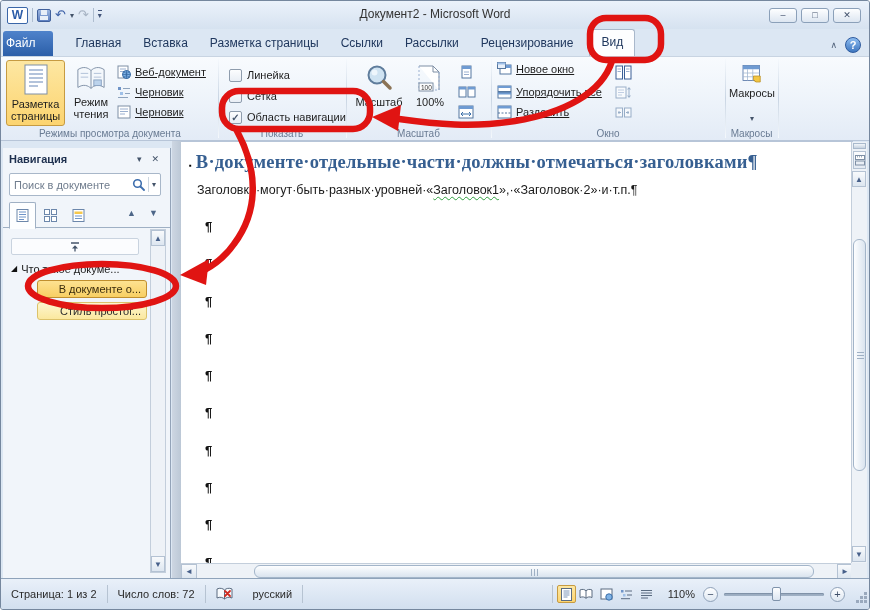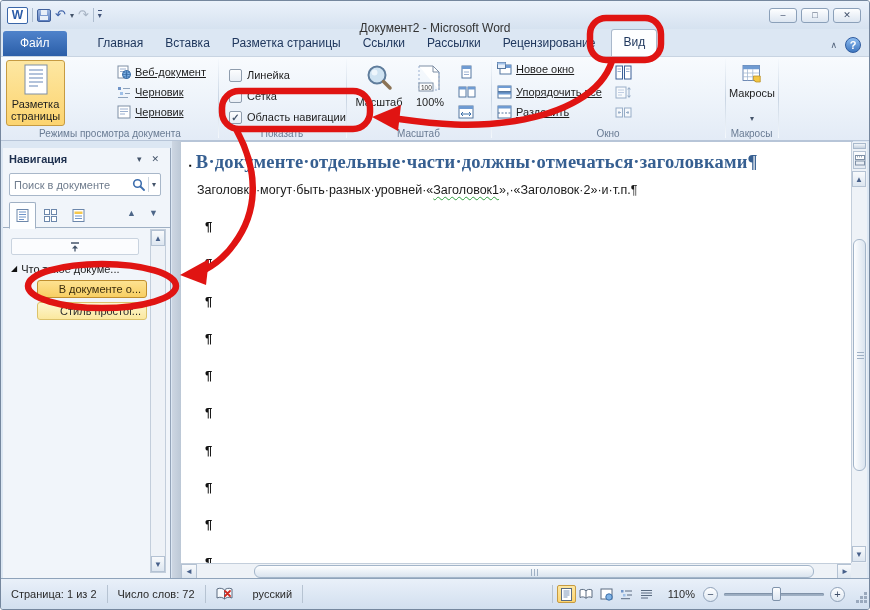--- a/index.html
+++ b/index.html
@@ -15,29 +15,29 @@
   .qat { position:absolute; left:6px; top:3px; display:flex; align-items:center; gap:4px; height:22px; }
   .appicon { width:21px; height:17px; background:#fff; border:1px solid #3a66a8; border-radius:2px;
     color:#2b5ca8; font-weight:bold; font-size:12px; text-align:center; line-height:15px; }
   .qsep { width:1px; height:14px; background:#aebdcf; }
   .qbtn { font-size:13px; line-height:18px; color:#3e62a8; cursor:default; }
   .qbtn.disabled { color:#a7b4c4; }
   .floppy { width:14px; height:13px; position:relative; background:linear-gradient(#9db6e0,#5d7fc0); border:1px solid #41619c; border-radius:2px; }
   .floppy::before { content:""; position:absolute; left:3px; top:0; width:6px; height:5px; background:#e8eef8; }
   .floppy::after { content:""; position:absolute; left:2px; bottom:1px; width:8px; height:4px; background:#e8eef8; }
   .qcustom { display:inline-block; border-top:1.5px solid #41547a; font-size:8px; color:#41547a; line-height:8px; padding-top:1px; }
-  .title { position:absolute; left:200px; right:200px; top:20px; text-align:center; font-size:12px; color:#333; }
+  .title { position:absolute; left:200px; right:200px; top:6px; text-align:center; font-size:12px; color:#333; }
   .winbtns { position:absolute; right:8px; top:7px; display:flex; gap:4px; }
   .winbtn { width:28px; height:15px; border:1px solid #8ba0b9; border-radius:3px;
     background:linear-gradient(#fdfeff,#dde6f1); font-size:9px; line-height:13px; text-align:center; color:#40506a; }
   
   .tabrow { position:absolute; left:0; top:28px; width:100%; height:27px; display:flex; align-items:flex-end; }
   .tab { padding:5px 11px 6px 11px; font-size:12px; color:#20385e; white-space:nowrap; }
   .tab.file { background:linear-gradient(#4f83cb,#2b5ea8); color:#fff; border-radius:3px 3px 0 0;
-    padding:5px 17px 6px 17px; margin-left:2px; margin-right:20px; }
+    padding:5px 17px 6px 3px; margin-left:2px; margin-right:12px; }
   .tab.active { background:#fdfeff; border:1px solid #a9b8cb; border-bottom:none; border-radius:3px 3px 0 0;
     margin-left:5px; position:relative; z-index:3; padding-bottom:7px; }
   .ribbonright { position:absolute; right:8px; top:36px; display:flex; gap:8px; align-items:center; }
   .chev { font-size:9px; color:#54657d; }
   .helpbtn { width:16px; height:16px; border-radius:50%; background:linear-gradient(#8cbcf0,#3f77c0);
     border:1px solid #2d5a9e; color:#fff; font-size:11px; font-weight:bold; text-align:center; line-height:14px; }
   
   .ribbon { position:absolute; left:0; top:55px; width:100%; height:85px;
     background:linear-gradient(#f8fbfe,#edf3fa 55%,#e3ebf6); border-top:1px solid #c8d4e2; border-bottom:1px solid #b7c5d8; }
   .grp { position:absolute; top:0; height:83px; }
@@ -179,20 +179,29 @@
   <div class="ribbon">
 
     <section class="grp" style="left:2px;width:216px;">
       <div class="bigbtn activebtn" style="left:3px;width:59px;">
         <svg width="28" height="32" viewBox="0 0 28 32">
           <rect x="3" y="1" width="22" height="29" fill="#fff" stroke="#7e8fa5"></rect>
           <path d="M7 6h14M7 10h14M7 14h14M7 18h14M7 22h9" stroke="#9bb0d0" stroke-width="1.6"></path>
         </svg>
         <span class="blabel">Разметка страницы</span>
       </div>
+      <div class="bigbtn" style="left:64px;width:48px;">
+        <svg width="30" height="30" viewBox="0 0 32 30">
+          <path d="M2 5 C8 1 13 3 16 6 C19 3 24 1 30 5 V24 C24 20 19 22 16 25 C13 22 8 20 2 24 Z" fill="#f4f8fc" stroke="#7e8fa5"></path>
+          <path d="M16 6 V25" stroke="#7e8fa5"></path>
+          <path d="M5 9h8M5 13h8M19 9h8M19 13h8" stroke="#aebfd6"></path>
+          <rect x="19" y="16" width="8" height="6" fill="#bcd3ec" stroke="#8aa3c2"></rect>
+        </svg>
+        <span class="blabel">Режим чтения</span>
+      </div>
       <div class="smallrow" style="left:114px;top:6px;">
         <svg width="14" height="14" viewBox="0 0 14 14">
           <rect x="1" y="1" width="10" height="12" fill="#fff" stroke="#7e8fa5"></rect>
           <path d="M3 4h6M3 6.5h6" stroke="#9bb0d0"></path>
           <circle cx="9.5" cy="9.5" r="4" fill="#7fb2e5" stroke="#2f639e"></circle>
           <path d="M5.5 9.5h8M9.5 5.5v8M7 7c2 1.5 3 1.5 5 0M7 12c2-1.5 3-1.5 5 0" stroke="#2f639e" stroke-width="0.7" fill="none"></path>
         </svg>
         <span>Веб-документ</span>
       </div>
       <div class="smallrow" style="left:114px;top:26px;">

